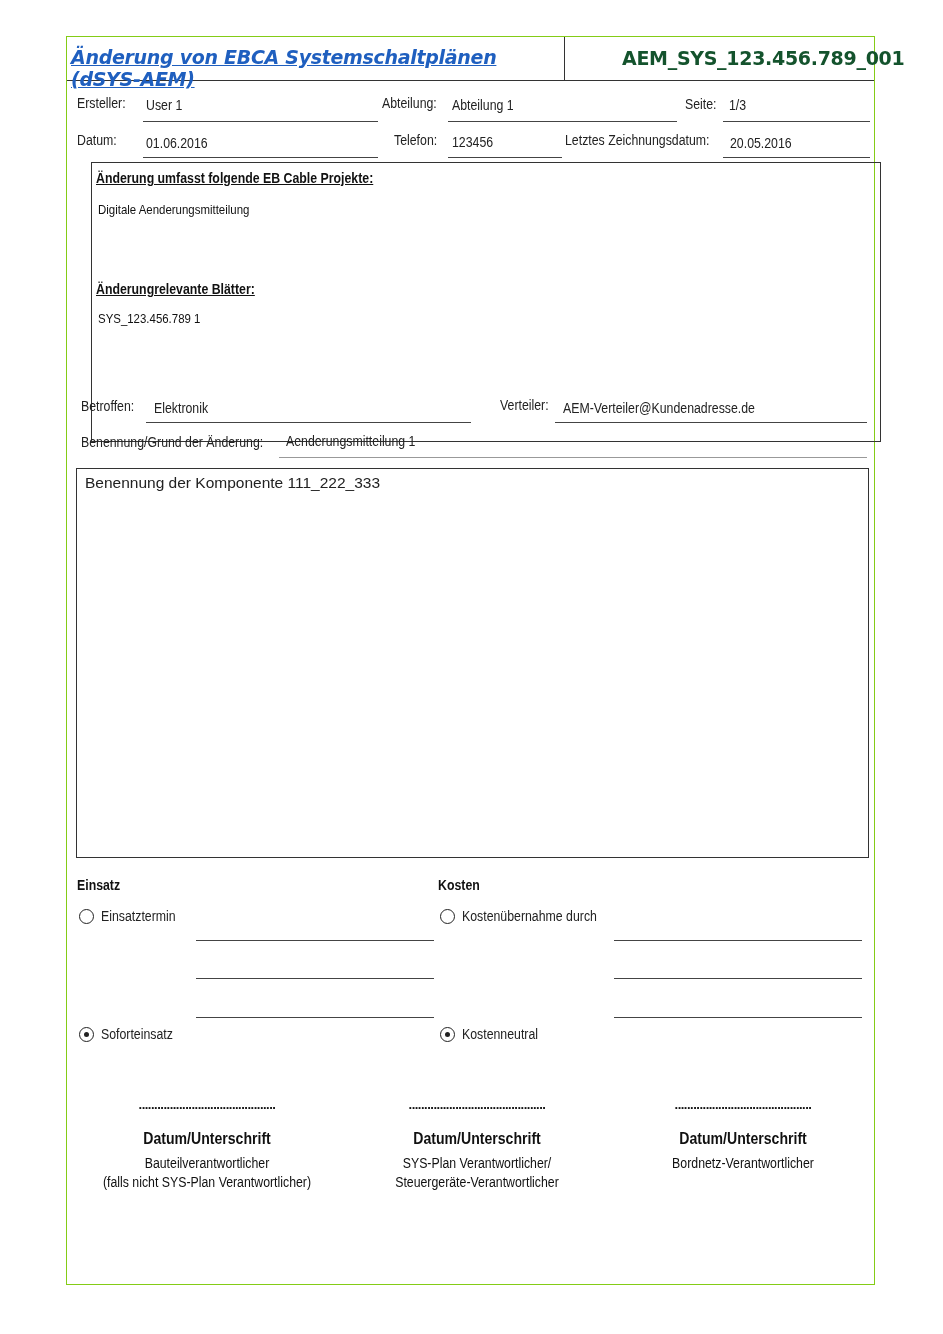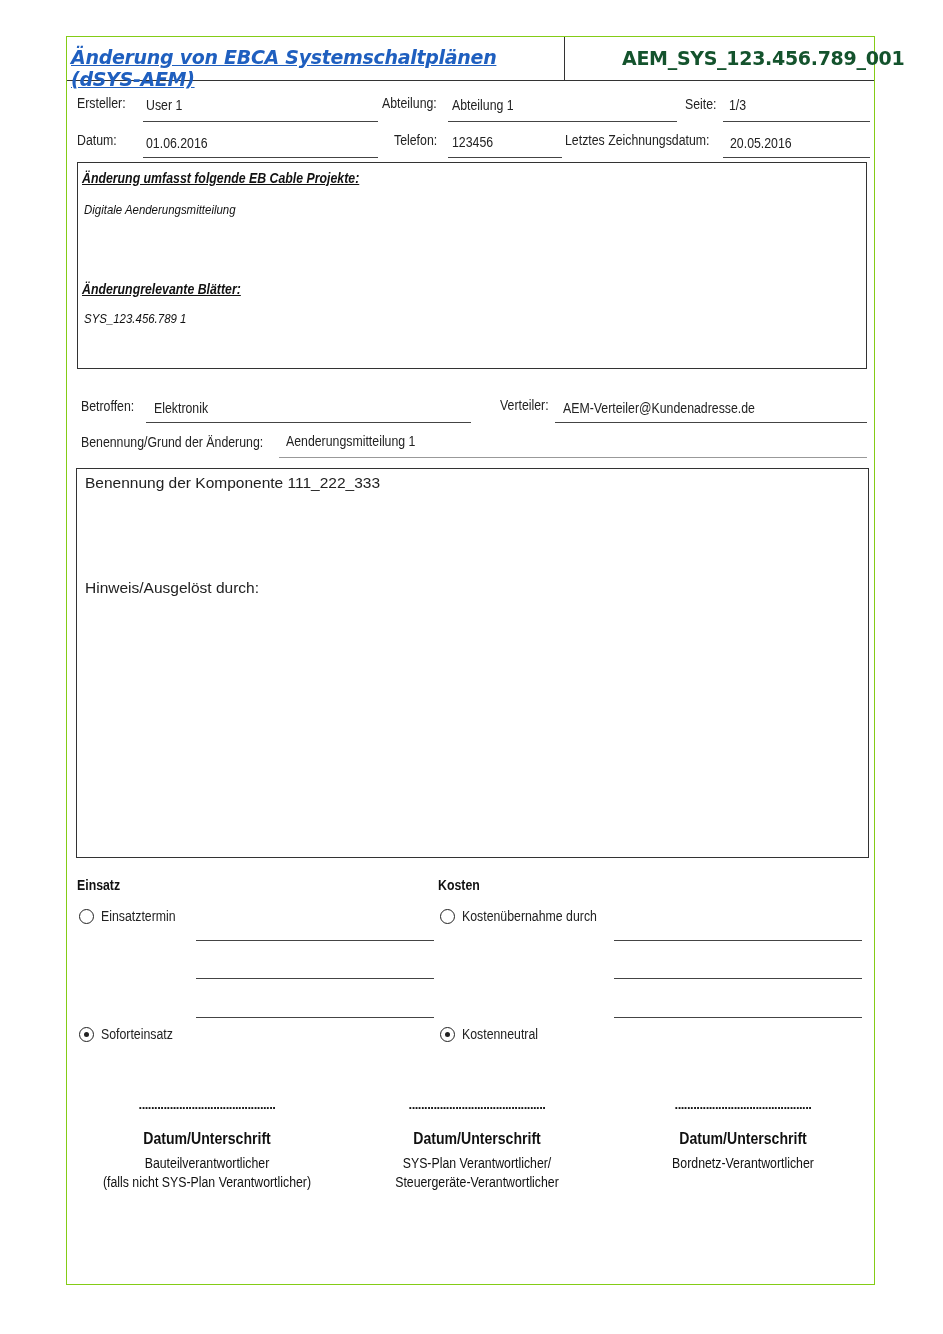--- a/index.html
+++ b/index.html
@@ -53,21 +53,21 @@
   <div class="abs uline" style="left:76px;top:120px;width:235px;"></div>
 
   <div class="abs lbl" style="left:327px;top:95px;">Telefon:</div>
   <div class="abs val" style="left:385px;top:97px;">123456</div>
   <div class="abs uline" style="left:381px;top:120px;width:114px;"></div>
 
   <div class="abs lbl" style="left:498px;top:95px;">Letztes Zeichnungsdatum:</div>
   <div class="abs val" style="left:663px;top:98px;">20.05.2016</div>
   <div class="abs uline" style="left:656px;top:120px;width:147px;"></div>
 
-  <div class="abs box" style="left:10px;top:125px;width:790px;height:207px;font-style:italic;">
+  <div class="abs box" style="left:24px;top:125px;width:790px;height:280px;">
     <div class="abs bhead" style="left:4px;top:7px;">Änderung umfasst folgende EB Cable Projekte:</div>
     <div class="abs small" style="left:6px;top:39px;">Digitale Aenderungsmitteilung</div>
     <div class="abs bhead" style="left:4px;top:118px;">Änderungrelevante Blätter:</div>
     <div class="abs small" style="left:6px;top:148px;">SYS_123.456.789 1</div>
   </div>
 
   <div class="abs lbl" style="left:14px;top:361px;">Betroffen:</div>
   <div class="abs val" style="left:87px;top:363px;">Elektronik</div>
   <div class="abs uline" style="left:79px;top:385px;width:325px;"></div>
 
@@ -79,21 +79,20 @@
   <div class="abs val" style="left:219px;top:396px;">Aenderungsmitteilung 1</div>
   <div class="abs uline" style="left:212px;top:420px;width:588px;border-bottom-color:#999;"></div>
 
   <div class="abs box" style="left:9px;top:431px;width:793px;height:390px;">
     <div class="abs" style="left:8px;top:3px;">
       <div class="mtext">Benennung der Komponente 111_222_333</div>
       <div class="mtext" style="height:21px;"></div>
       <div class="mtext" style="height:21px;"></div>
       <div class="mtext" style="height:21px;"></div>
       <div class="mtext" style="height:21px;"></div>
-      <div class="mtext">Hinweis/Ausgelöst durch:</div>
     </div>
   </div>
 
   <div class="abs sect" style="left:10px;top:840px;">Einsatz</div>
   <div class="abs radio" style="left:12px;top:872px;"></div>
   <div class="abs lbl" style="left:34px;top:871px;">Einsatztermin</div>
   <div class="abs uline" style="left:129px;top:903px;width:238px;"></div>
   <div class="abs uline" style="left:129px;top:941px;width:238px;"></div>
   <div class="abs uline" style="left:129px;top:980px;width:238px;"></div>
   <div class="abs radio on" style="left:12px;top:990px;"></div>

